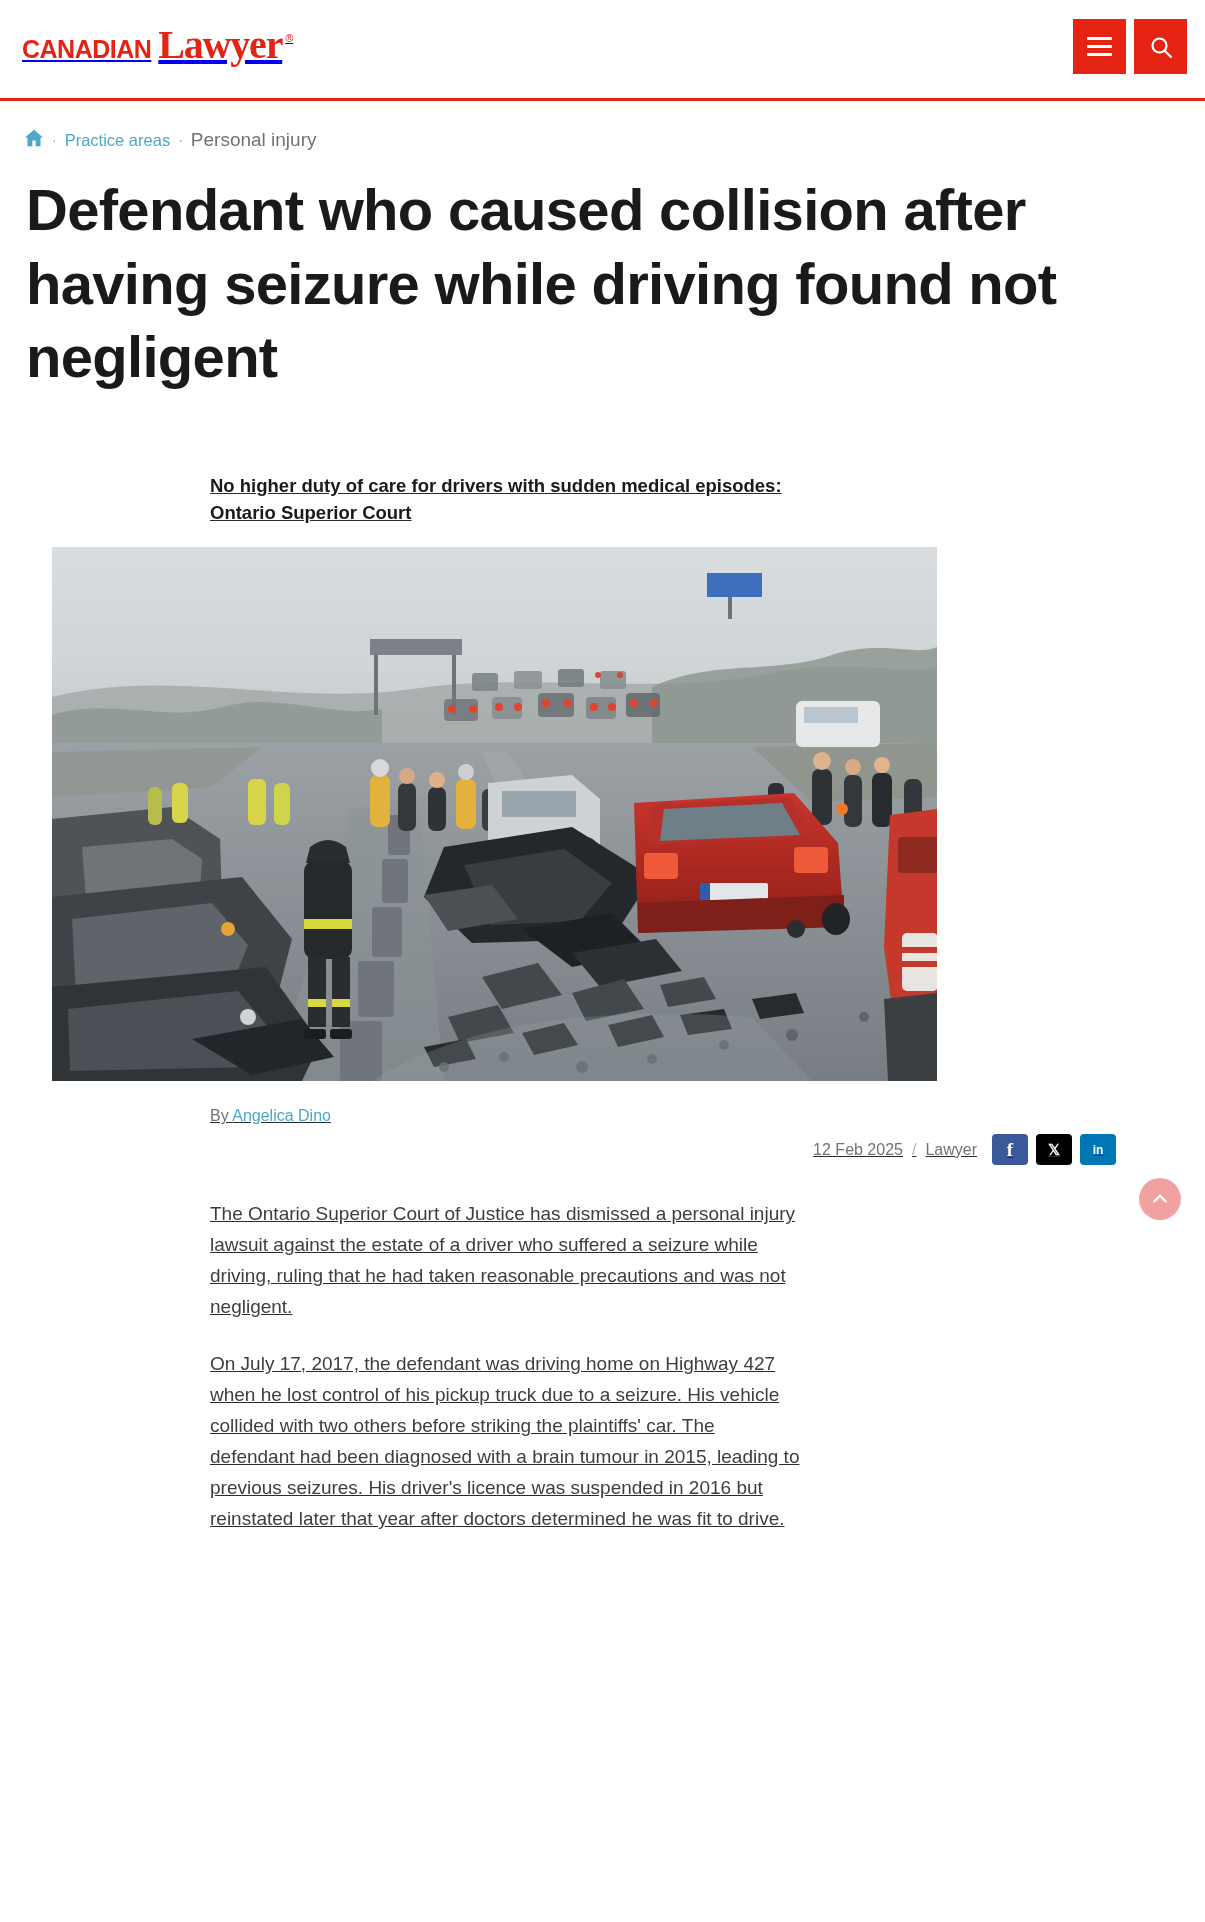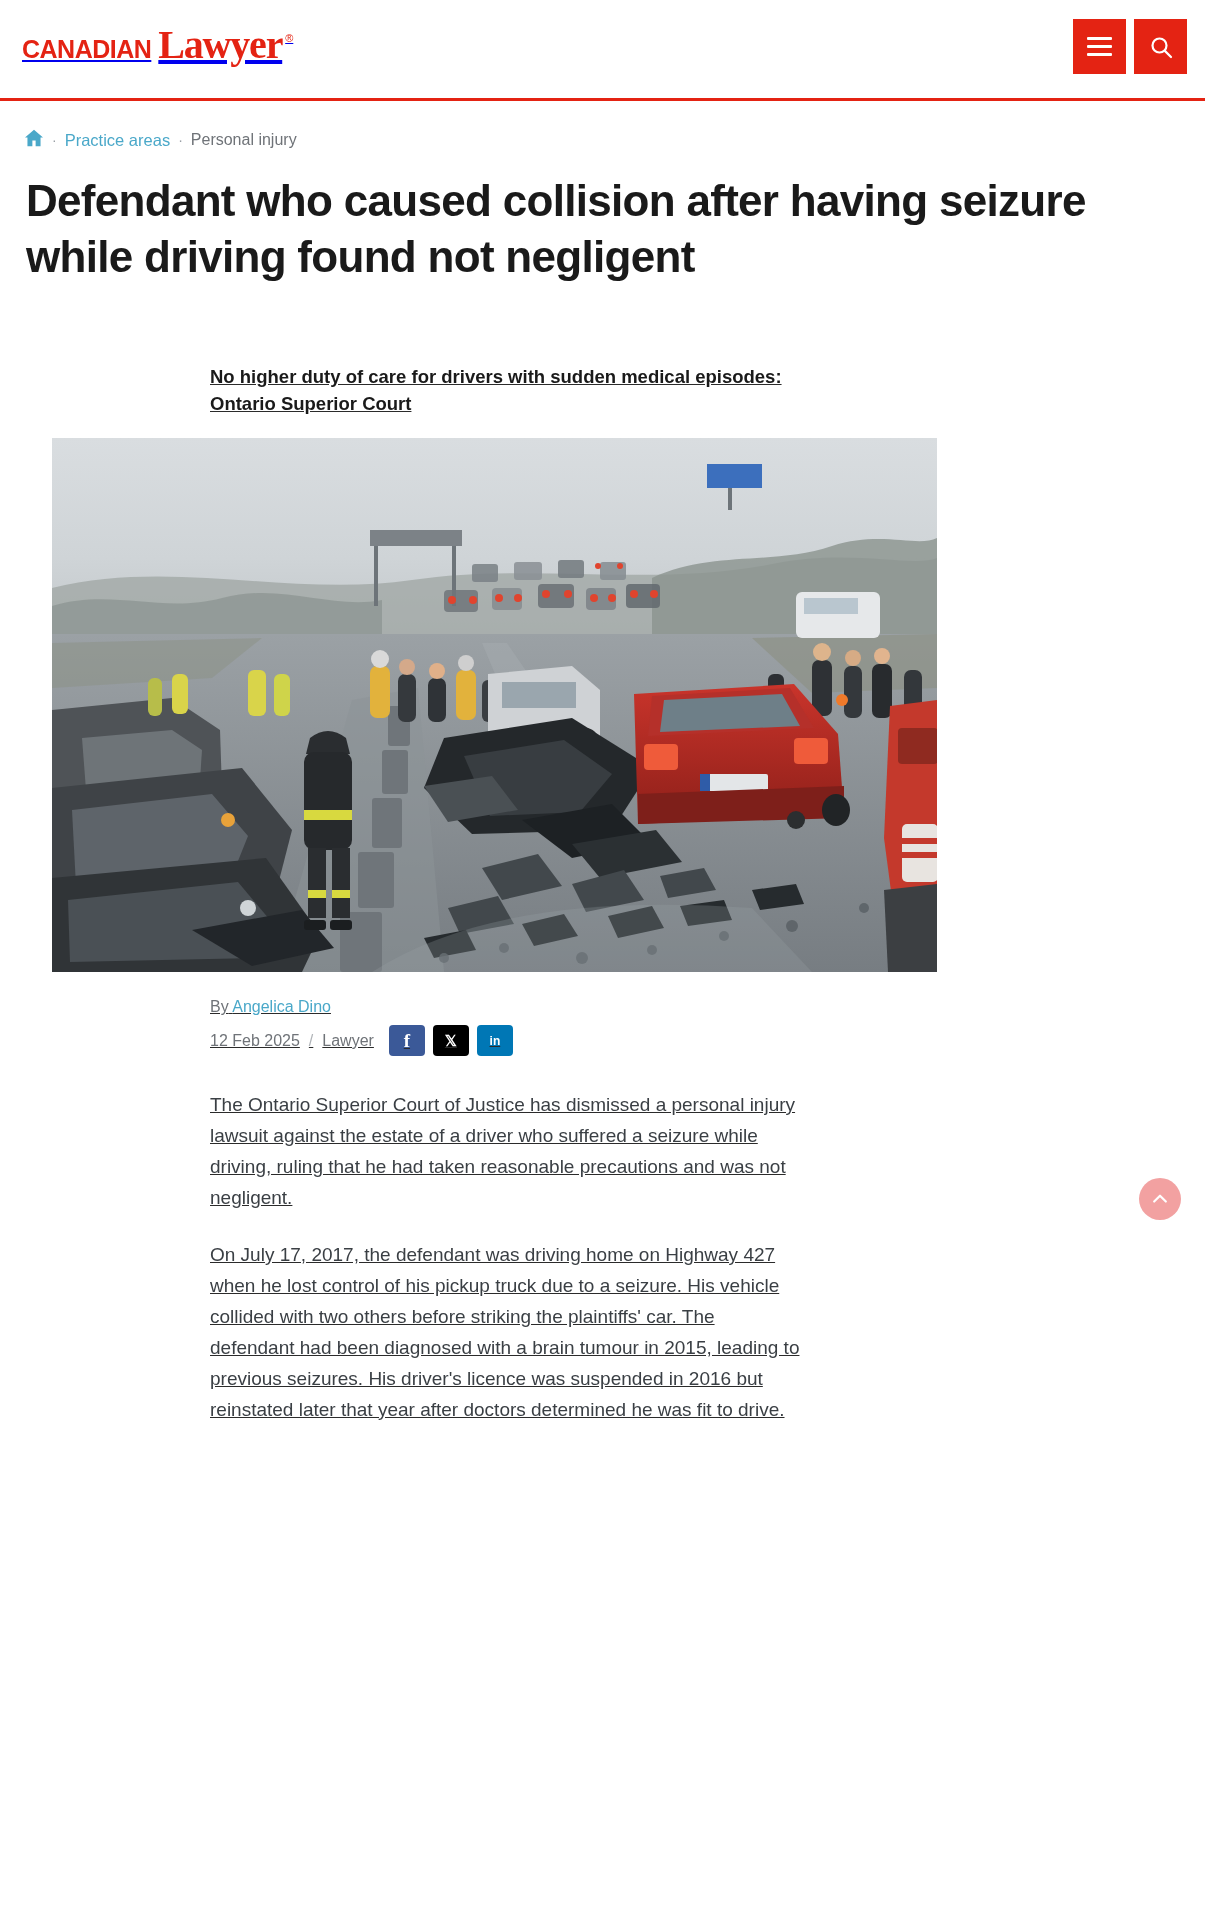--- a/index.html
+++ b/index.html
@@ -105,27 +105,27 @@
     color: #4aa8c9;
   }
   .crumb-sep { color: #9aa0a6; font-size: 14px; }
   .crumb-link {
     color: #4aa8c9;
     text-decoration: none;
     font-size: 16.5px;
   }
   .crumb-current {
     color: #6f7378;
-    font-size: 16px;
+    font-size: 19px;
   }
 
   
   .article-title {
     margin: 22px 24px 0 26px;
-    font-size: 44px;
+    font-size: 58px;
     line-height: 1.27;
     font-weight: bold;
     letter-spacing: -0.7px;
     color: #1a1a1a;
     max-width: 1060px;
   }
 
   
   .content {
     margin: 0 auto;
@@ -165,20 +165,21 @@
     color: #4aa8c9;
     text-decoration: none;
   }
   .meta-row {
     margin-top: 9px;
     display: flex;
     align-items: center;
     gap: 9px;
     font-size: 16px;
     color: #6f7378;
+    justify-content: flex-end;
   }
   .meta-sep { color: #b0b4b8; }
   .share-btns {
     display: flex;
     gap: 8px;
     margin-left: 6px;
   }
   .sbtn {
     width: 36px;
     height: 31px;

